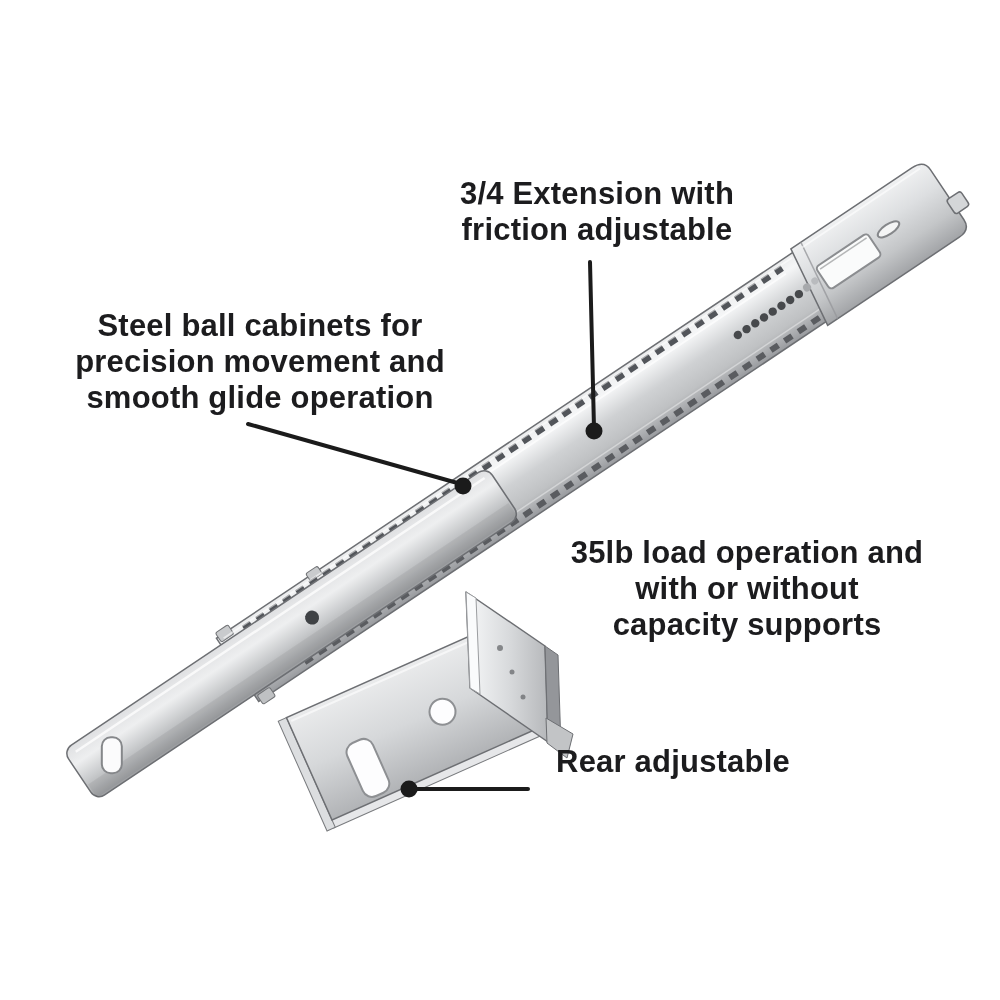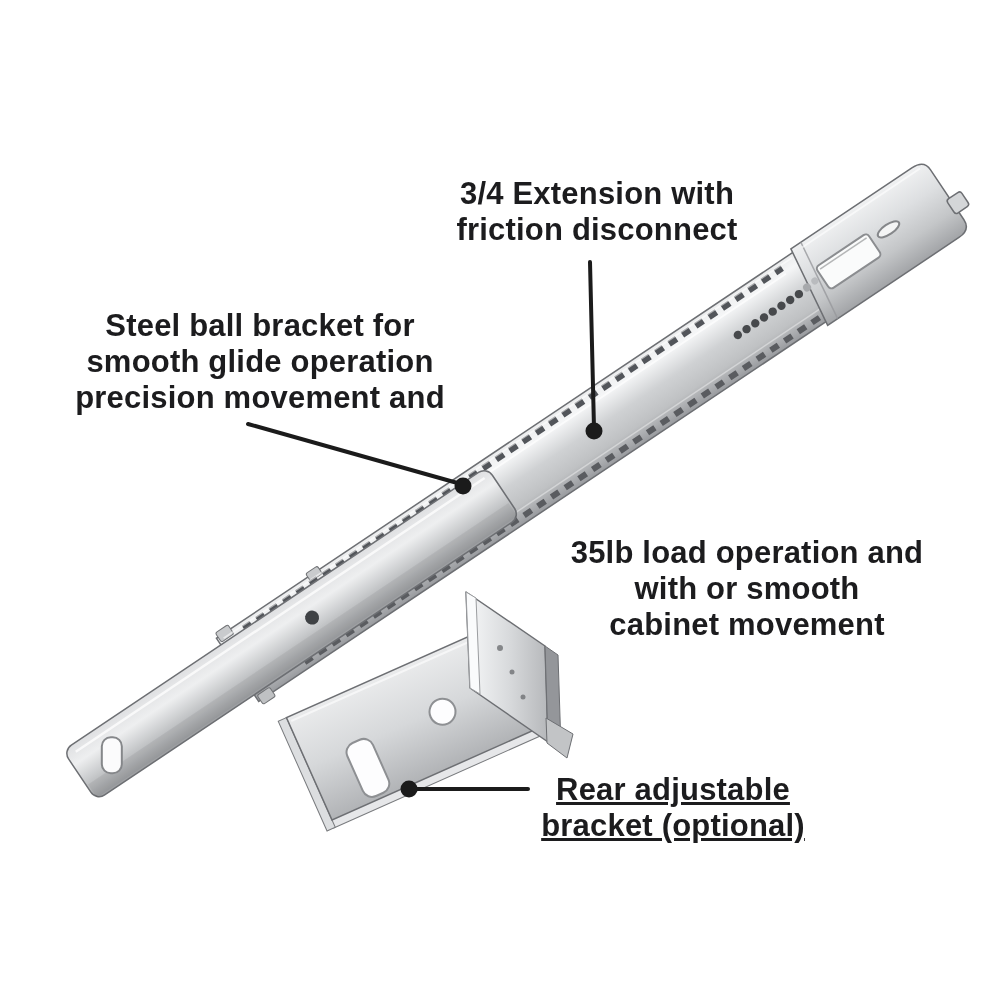--- a/index.html
+++ b/index.html
@@ -9,21 +9,21 @@
   }
   .art{position:absolute;left:0;top:0;width:1000px;height:1000px;}
   .callout{
     position:absolute;color:#1c1c1e;font-weight:700;font-size:31px;
     line-height:36px;text-align:center;letter-spacing:.2px;white-space:nowrap;
   }
   .callout span{display:block;}
   .c-extension{left:367px;top:176px;width:460px;}
   .c-bearings{left:30px;top:308px;width:460px;}
   .c-capacity{left:517px;top:535px;width:460px;}
-  .c-bracket{left:473px;top:772px;width:400px;text-decoration:underline;}
+  .c-bracket{left:473px;top:744px;width:400px;}
 </style>
 </head>
 <body>
 
 <div class="canvas">
 
   <svg class="art" viewBox="0 0 1000 1000">
     <defs>
       <linearGradient id="gradMiddle" gradientUnits="userSpaceOnUse" x1="0" y1="-40" x2="0" y2="40">
         <stop offset="0" stop-color="#e9eaeb"></stop>
@@ -129,33 +129,32 @@
     </g>
     <g fill="#1b1b1b">
       <circle cx="594" cy="431" r="8.5"></circle>
       <circle cx="463" cy="486" r="8.5"></circle>
       <circle cx="409" cy="789" r="8.5"></circle>
     </g>
   </svg>
 
   <div class="callout c-extension">
     <span>3/4 Extension with</span>
-    <span>friction disconnect</span>
+    <span>friction adjustable</span>
   </div>
 
   <div class="callout c-bearings">
-    <span>Steel ball bracket for</span>
+    <span>Steel ball cabinets for</span>
+    <span>precision movement and</span>
     <span>smooth glide operation</span>
-    <span>precision movement and</span>
   </div>
 
   <div class="callout c-capacity">
     <span>35lb load operation and</span>
-    <span>with or smooth</span>
-    <span>cabinet movement</span>
+    <span>with or without</span>
+    <span>capacity supports</span>
   </div>
 
   <div class="callout c-bracket">
     <span>Rear adjustable</span>
-    <span>bracket (optional)</span>
   </div>
 
 </div>
 
 </body></html>

